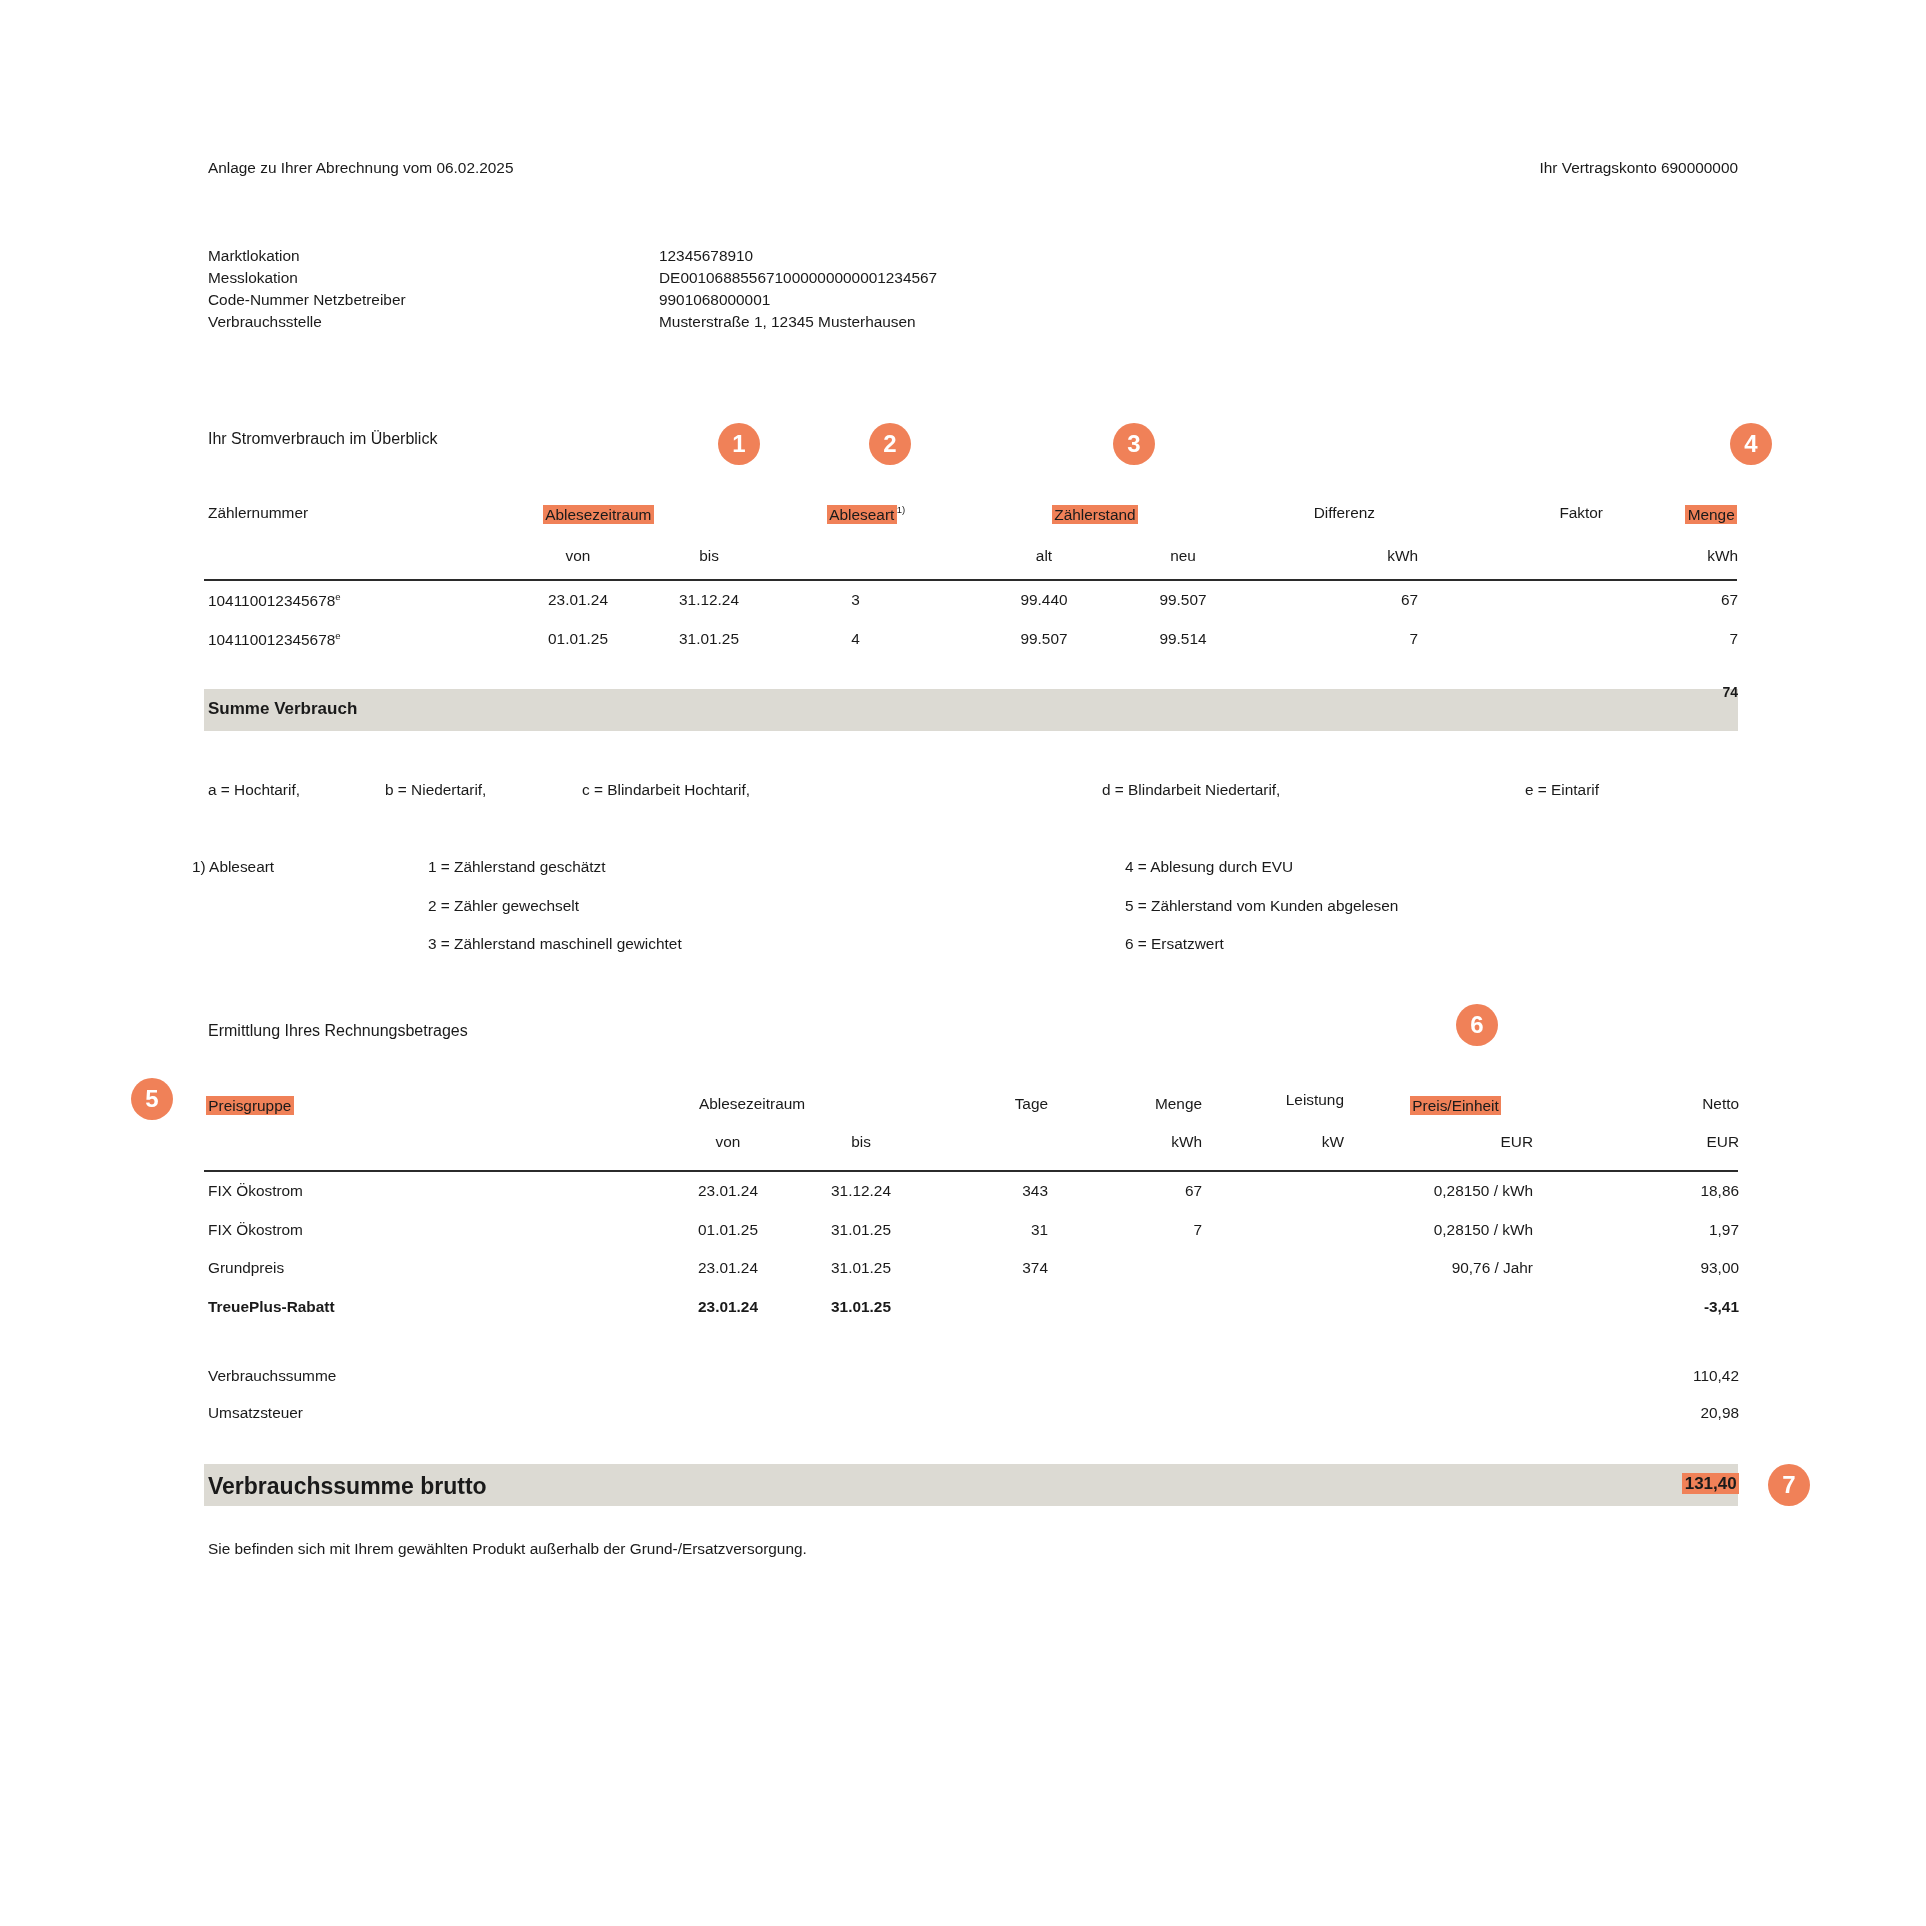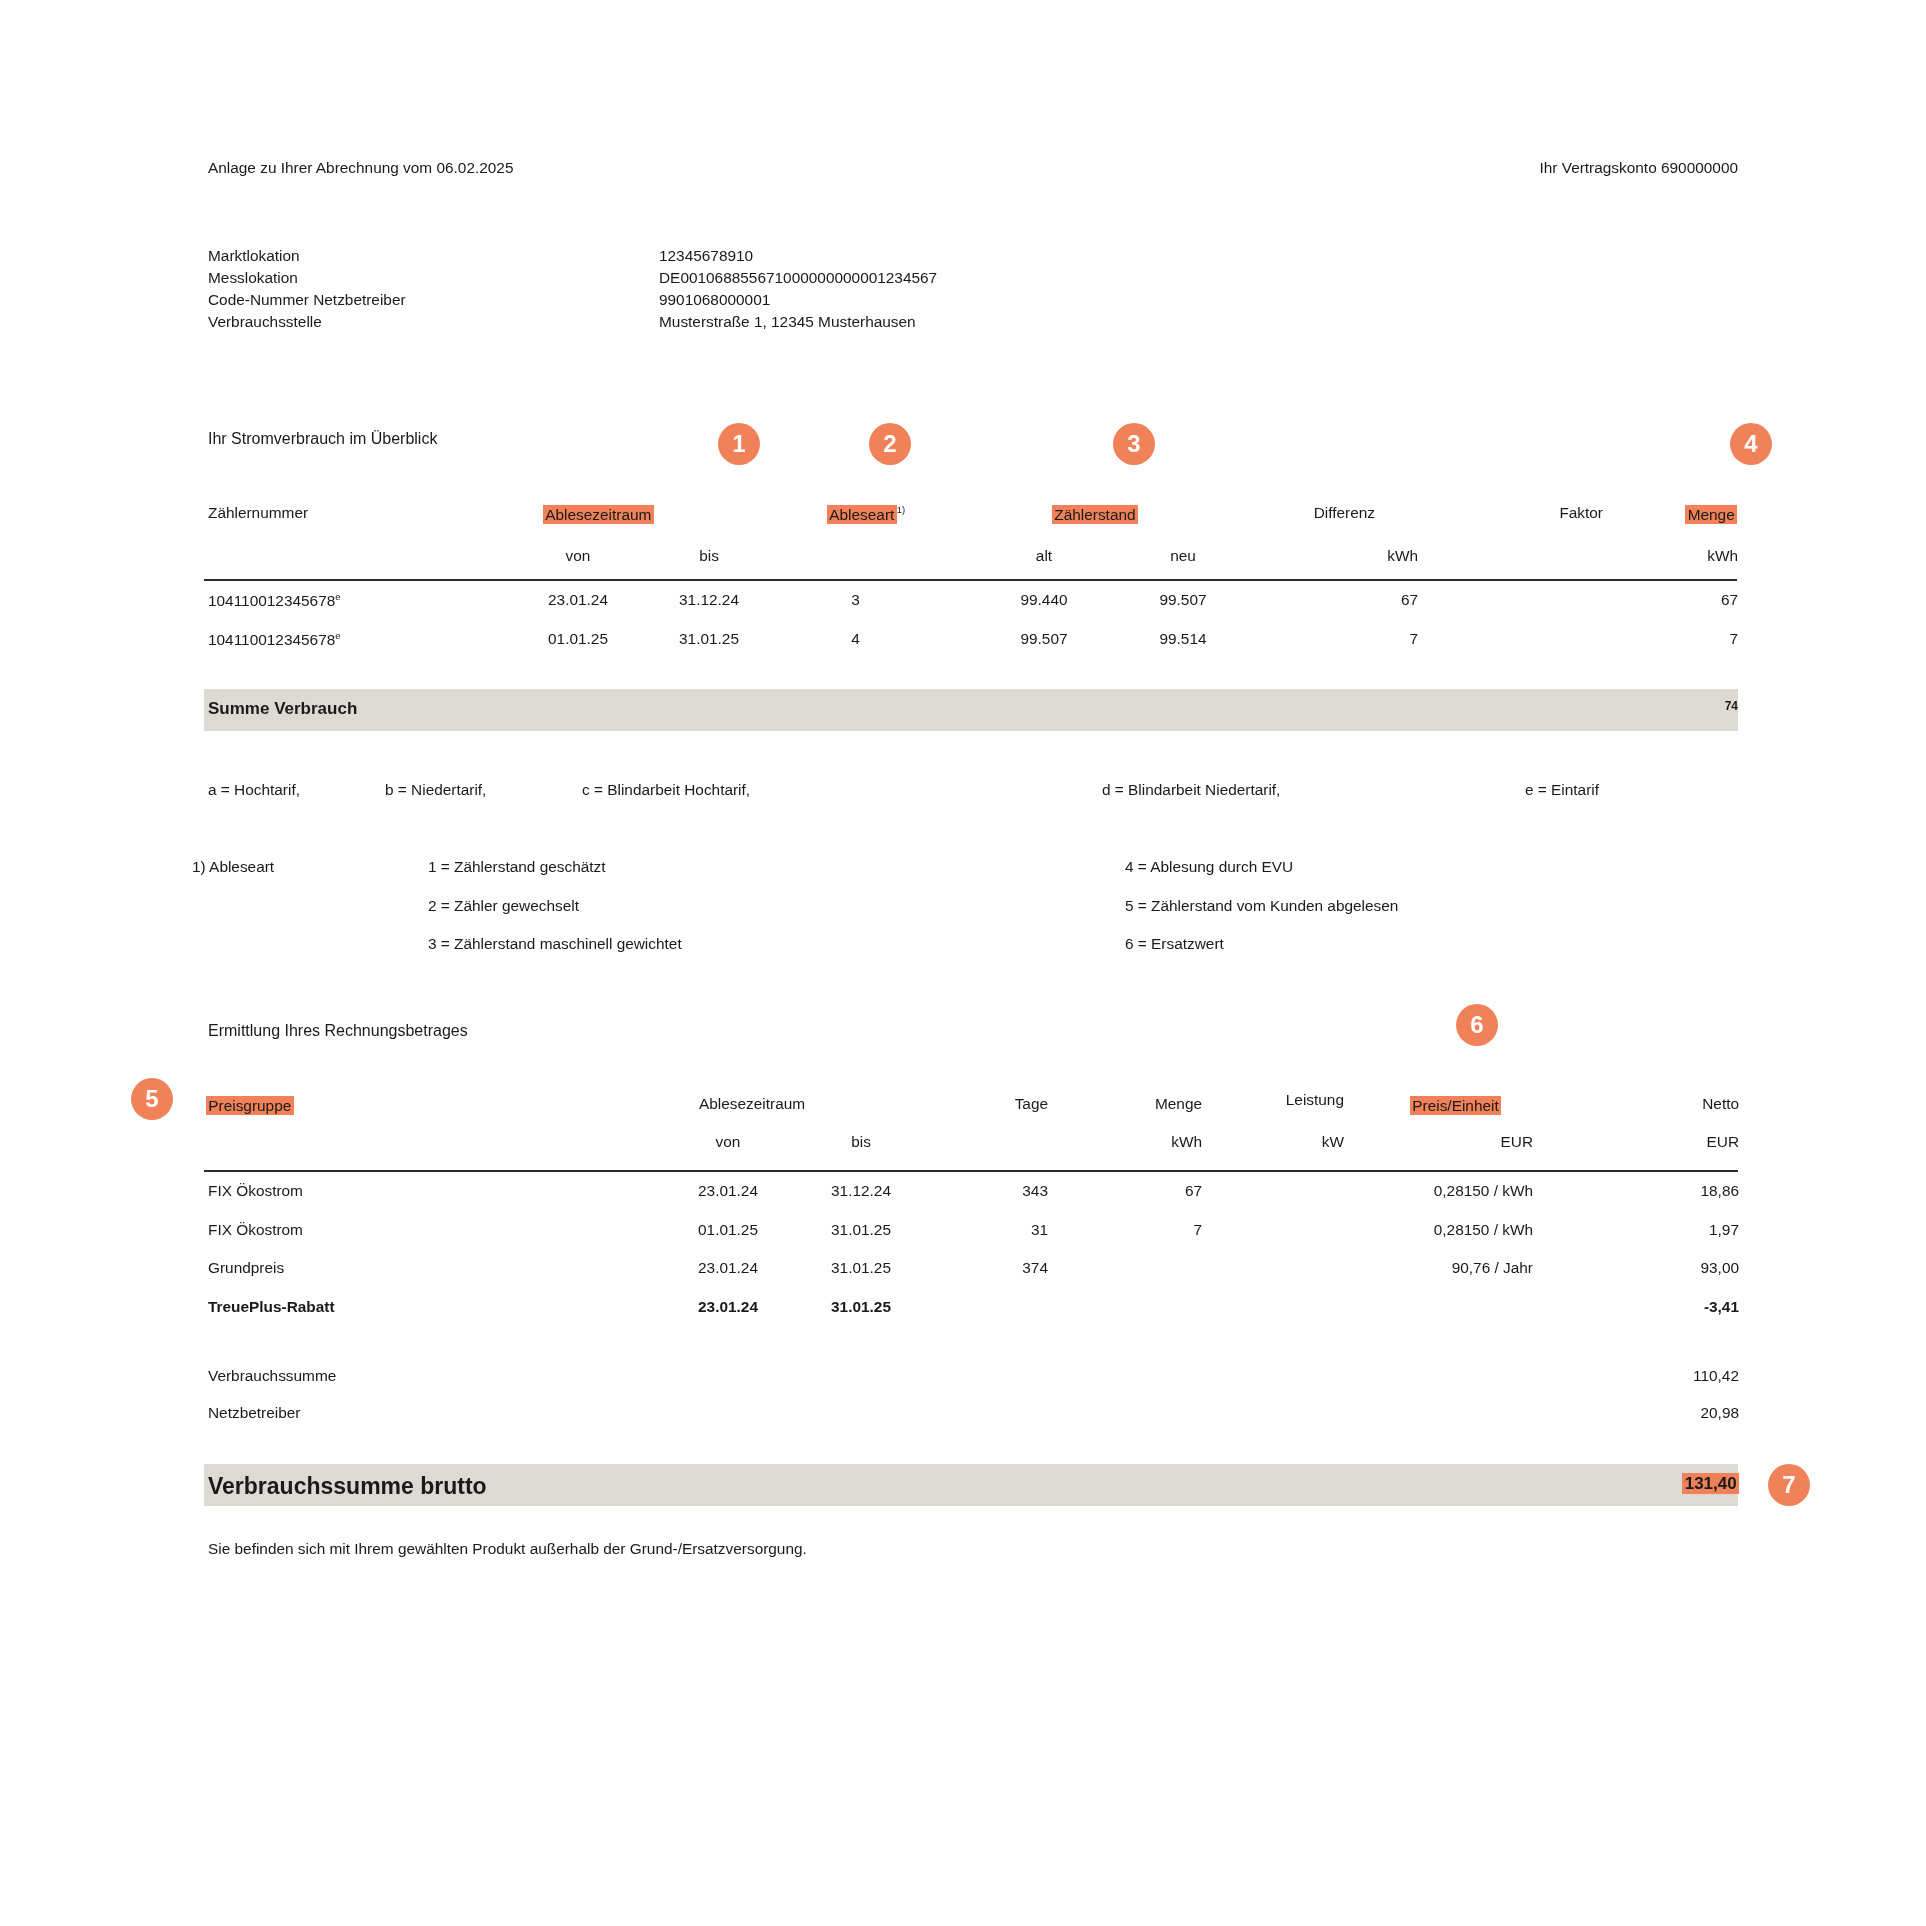--- a/index.html
+++ b/index.html
@@ -151,21 +151,21 @@
     <div class="cell c" style="left:655px; top:631px; width:108px;">31.01.25</div>
     <div class="cell c" style="left:821px; top:631px; width:69px;">4</div>
     <div class="cell c" style="left:990px; top:631px; width:108px;">99.507</div>
     <div class="cell c" style="left:1129px; top:631px; width:108px;">99.514</div>
     <div class="cell r" style="left:1256px; top:631px; width:162px;">7</div>
     <div class="cell r" style="left:1441px; top:631px; width:162px;"></div>
     <div class="cell r" style="left:1576px; top:631px; width:162px;">7</div>
 
     <div class="band" style="left:204px; top:689px; width:1534px; height:42px;"></div>
     <div class="cell b" style="left:208px; top:700px; font-size:17px;">Summe Verbrauch</div>
-    <div class="cell b r" style="left:1576px; top:700px; width:162px; font-size:12px;">74</div>
+    <div class="cell b r" style="left:1576px; top:685px; width:162px; font-size:14px;">74</div>
 
     <div class="cell" style="left:208px; top:782px;">a = Hochtarif,</div>
     <div class="cell" style="left:385px; top:782px;">b = Niedertarif,</div>
     <div class="cell" style="left:582px; top:782px;">c = Blindarbeit Hochtarif,</div>
     <div class="cell" style="left:1102px; top:782px;">d = Blindarbeit Niedertarif,</div>
     <div class="cell" style="left:1525px; top:782px;">e = Eintarif</div>
 
     <div class="cell" style="left:192px; top:859px;">1) Ableseart</div>
 
     <div class="cell" style="left:428px; top:859px;">1 = Zählerstand geschätzt</div>
@@ -233,21 +233,21 @@
     <div class="cell b c" style="left:807px; top:1299px; width:108px;">31.01.25</div>
     <div class="cell b r" style="left:948px; top:1299px; width:100px;"></div>
     <div class="cell b r" style="left:1090px; top:1299px; width:112px;"></div>
     <div class="cell b r" style="left:1217px; top:1299px; width:127px;"></div>
     <div class="cell b r" style="left:1352px; top:1299px; width:181px;"></div>
     <div class="cell b r" style="left:1618px; top:1299px; width:121px;">-3,41</div>
 
     <div class="cell" style="left:208px; top:1368px;">Verbrauchssumme</div>
     <div class="cell r" style="left:1618px; top:1368px; width:121px;">110,42</div>
 
-    <div class="cell" style="left:208px; top:1405px;">Netzbetreiber</div>
+    <div class="cell" style="left:208px; top:1405px;">Umsatzsteuer</div>
     <div class="cell r" style="left:1618px; top:1405px; width:121px;">20,98</div>
 
     <div class="band" style="left:204px; top:1464px; width:1534px; height:42px;"></div>
     <div class="cell b" style="left:208px; top:1475px; font-size:23px;">Verbrauchssumme brutto</div>
     <div class="cell b r" style="left:1616px; top:1473px; width:123px; font-size:17px;"><span class="hl">131,40</span></div>
 
     <div class="badge" style="left:1768px; top:1464px;">7</div>
 
     <div class="cell" style="left:208px; top:1541px;">Sie befinden sich mit Ihrem gewählten Produkt außerhalb der Grund-/Ersatzversorgung.</div>
 

